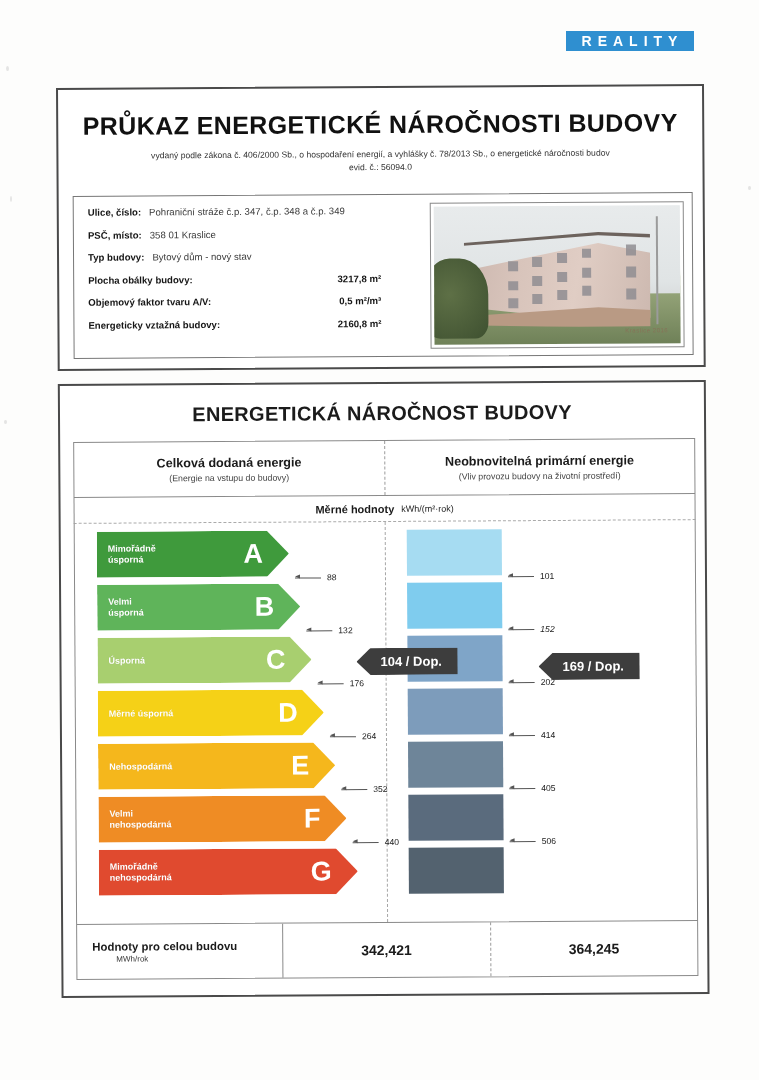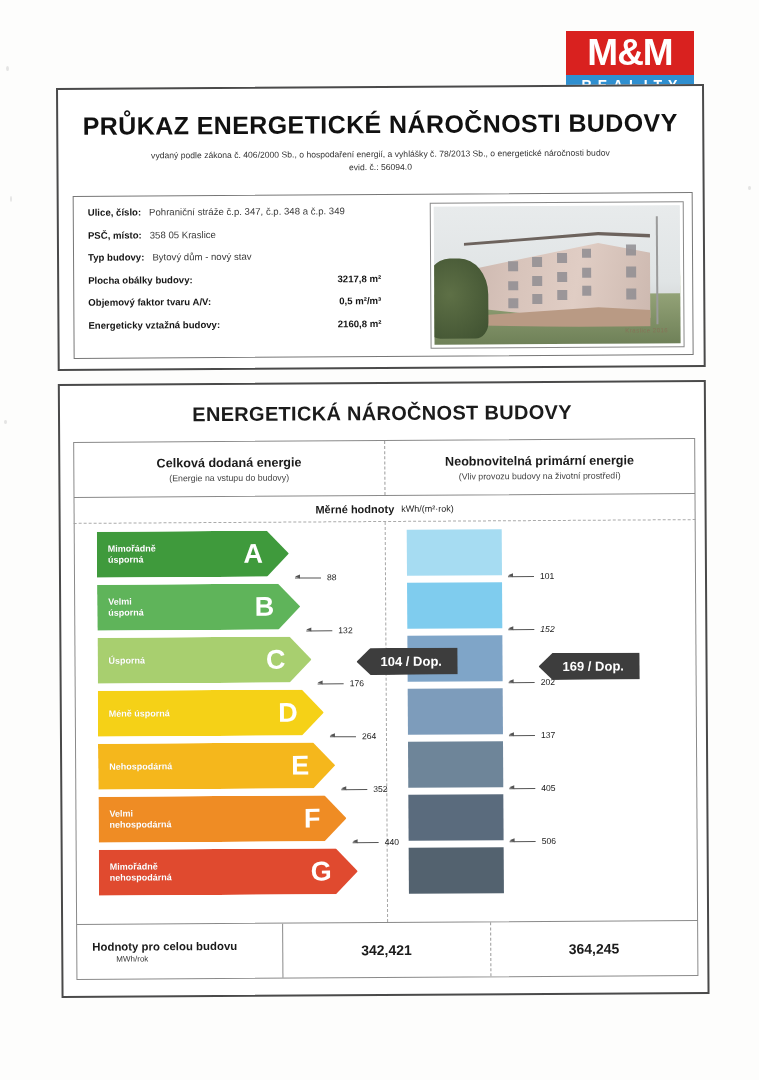--- a/index.html
+++ b/index.html
@@ -182,42 +182,41 @@
 </style>
 </head>
 <body>
 
 <div class="scan-speck" style="left:6px;top:66px;width:3px;height:5px;"></div>
 <div class="scan-speck" style="left:10px;top:196px;width:2px;height:6px;"></div>
 <div class="scan-speck" style="left:4px;top:420px;width:3px;height:4px;"></div>
 <div class="scan-speck" style="left:748px;top:186px;width:3px;height:4px;"></div>
 
 <div class="logo">
-  <div class="logo-m">M&amp;M</div>
   <div class="logo-r">REALITY</div>
 </div>
 
 <div class="sheet">
 
   <div class="panel panel-top">
     <div class="title">PRŮKAZ ENERGETICKÉ NÁROČNOSTI BUDOVY</div>
     <div class="subtitle">
       <div>vydaný podle zákona č. 406/2000 Sb., o hospodaření energií, a vyhlášky č. 78/2013 Sb., o energetické náročnosti budov</div>
       <div>evid. č.: 56094.0</div>
     </div>
 
     <div class="info-box">
       <div class="info-left">
         <div class="irow">
           <span class="ilabel">Ulice, číslo:</span>
           <span class="ival">Pohraniční stráže č.p. 347, č.p. 348 a č.p. 349</span>
         </div>
         <div class="irow">
           <span class="ilabel">PSČ, místo:</span>
-          <span class="ival">358 05 Kraslice</span>
+          <span class="ival">358 01 Kraslice</span>
         </div>
         <div class="irow">
           <span class="ilabel">Typ budovy:</span>
           <span class="ival">Bytový dům - nový stav</span>
         </div>
         <div class="irow wide">
           <span class="ilabel">Plocha obálky budovy:</span>
           <span class="ival">3217,8 m²</span>
         </div>
         <div class="irow wide">
@@ -307,21 +306,21 @@
             <div class="shape" style="width: 100%; background: rgb(168, 207, 111);"></div>
             <div class="btxt">Úsporná</div>
             <div class="bletter" style="margin-right: 26px;">C</div>
           </div>
           <div class="tick" style="left: 220px; top: 148px;">
             <span class="ar"></span>
             <span>176</span>
           </div>
           <div class="band" style="width: 226px;">
             <div class="shape" style="width: 100%; background: rgb(245, 209, 23);"></div>
-            <div class="btxt">Méně úsporná</div>
+            <div class="btxt">Měrné úsporná</div>
             <div class="bletter" style="margin-right: 26px;">D</div>
           </div>
           <div class="tick" style="left: 232px; top: 201px;">
             <span class="ar"></span>
             <span>264</span>
           </div>
           <div class="band" style="width: 237px;">
             <div class="shape" style="width: 100%; background: rgb(245, 183, 28);"></div>
             <div class="btxt">Nehospodárná</div>
             <div class="bletter" style="margin-right: 26px;">E</div>
@@ -359,21 +358,21 @@
             <span>152</span>
           </div>
           <div class="blue" style="background: rgb(127, 165, 200);"></div>
           <div class="tick" style="left: 101px; top: 148px;">
             <span class="ar"></span>
             <span>202</span>
           </div>
           <div class="blue" style="background: rgb(125, 156, 187);"></div>
           <div class="tick" style="left: 101px; top: 201px;">
             <span class="ar"></span>
-            <span>137</span>
+            <span>414</span>
           </div>
           <div class="blue" style="background: rgb(110, 133, 153);"></div>
           <div class="tick" style="left: 101px; top: 254px;">
             <span class="ar"></span>
             <span>405</span>
           </div>
           <div class="blue" style="background: rgb(90, 107, 125);"></div>
           <div class="tick" style="left: 101px; top: 307px;">
             <span class="ar"></span>
             <span>506</span>

